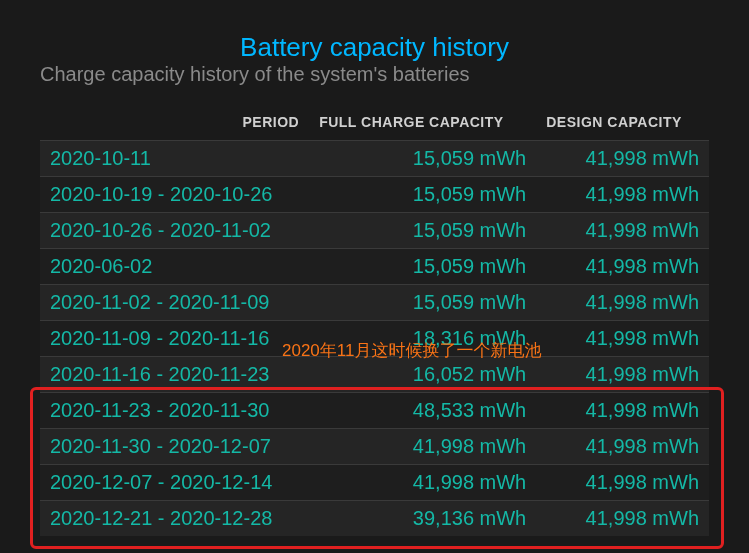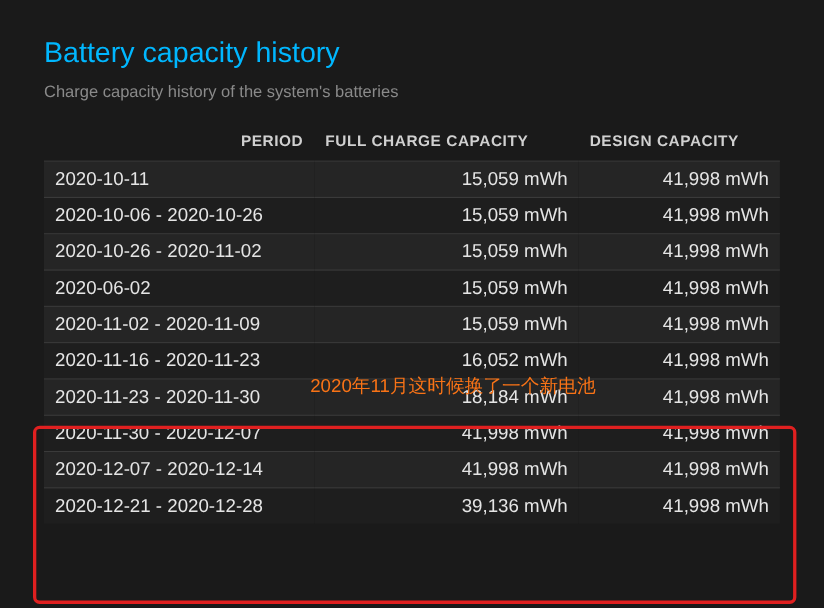--- a/index.html
+++ b/index.html
@@ -11,25 +11,26 @@
     overflow: hidden;
     position: relative;
   }
   .container {
     padding: 32px 40px 0 40px;
   }
   .title {
     color: #00b7ff;
     font-size: 26px;
     font-weight: 400;
-    margin-bottom: 12px;
+    margin-bottom: 0;
+    text-align: center;
   }
   .subtitle {
     color: #8a8a8a;
-    font-size: 15px;
+    font-size: 20px;
     font-weight: 400;
     margin-bottom: 20px;
   }
   table {
     width: 100%;
     border-collapse: collapse;
   }
   thead th {
     color: #d0d0d0;
     font-size: 14px;
@@ -44,22 +45,22 @@
   tbody tr {
     border-top: 1px solid #3a3a3a;
   }
   tbody tr:nth-child(odd) {
     background: #252525;
   }
   tbody tr:nth-child(even) {
     background: #1e1e1e;
   }
   tbody td {
-    color: #e5e5e5;
-    font-size: 17px;
+    color: #14b8a6;
+    font-size: 20px;
     padding: 6px 10px;
     white-space: nowrap;
   }
   td.cell-full, td.cell-design {
     text-align: right;
   }
   .annotation {
     position: absolute;
     left: 282px;
     top: 339px;
@@ -96,47 +97,52 @@
         <th class="col-design">DESIGN CAPACITY</th>
       </tr>
     </thead>
     <tbody id="tbody">
         <tr>
           <td class="cell-period">2020-10-11</td>
           <td class="cell-full">15,059 mWh</td>
           <td class="cell-design">41,998 mWh</td>
         </tr>
         <tr>
-          <td class="cell-period">2020-10-06 - 2020-10-26</td>
+          <td class="cell-period">2020-10-19 - 2020-10-26</td>
           <td class="cell-full">15,059 mWh</td>
           <td class="cell-design">41,998 mWh</td>
         </tr>
         <tr>
           <td class="cell-period">2020-10-26 - 2020-11-02</td>
           <td class="cell-full">15,059 mWh</td>
           <td class="cell-design">41,998 mWh</td>
         </tr>
         <tr>
           <td class="cell-period">2020-06-02</td>
           <td class="cell-full">15,059 mWh</td>
           <td class="cell-design">41,998 mWh</td>
         </tr>
         <tr>
           <td class="cell-period">2020-11-02 - 2020-11-09</td>
           <td class="cell-full">15,059 mWh</td>
           <td class="cell-design">41,998 mWh</td>
         </tr>
         <tr>
+          <td class="cell-period">2020-11-09 - 2020-11-16</td>
+          <td class="cell-full">18,316 mWh</td>
+          <td class="cell-design">41,998 mWh</td>
+        </tr>
+        <tr>
           <td class="cell-period">2020-11-16 - 2020-11-23</td>
           <td class="cell-full">16,052 mWh</td>
           <td class="cell-design">41,998 mWh</td>
         </tr>
         <tr>
           <td class="cell-period">2020-11-23 - 2020-11-30</td>
-          <td class="cell-full">18,184 mWh</td>
+          <td class="cell-full">48,533 mWh</td>
           <td class="cell-design">41,998 mWh</td>
         </tr>
         <tr>
           <td class="cell-period">2020-11-30 - 2020-12-07</td>
           <td class="cell-full">41,998 mWh</td>
           <td class="cell-design">41,998 mWh</td>
         </tr>
         <tr>
           <td class="cell-period">2020-12-07 - 2020-12-14</td>
           <td class="cell-full">41,998 mWh</td>

